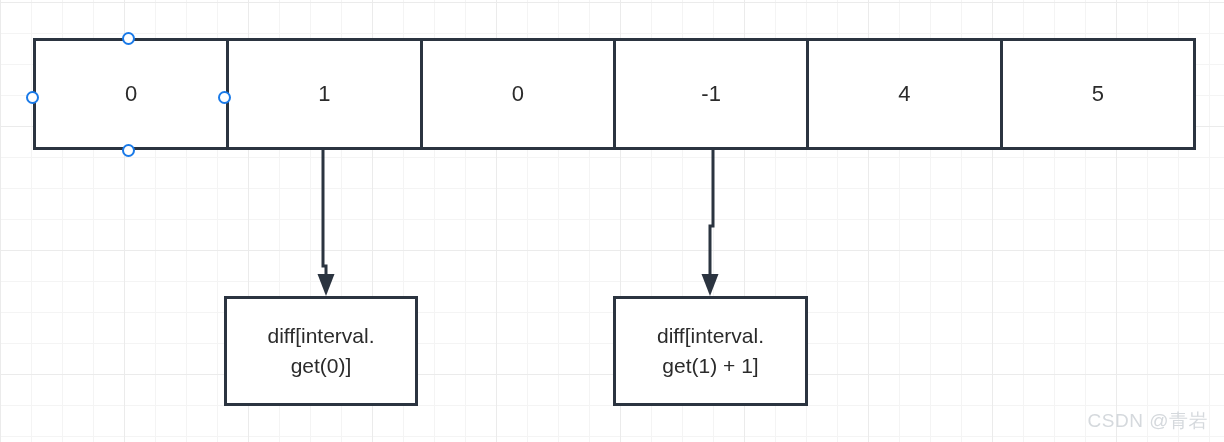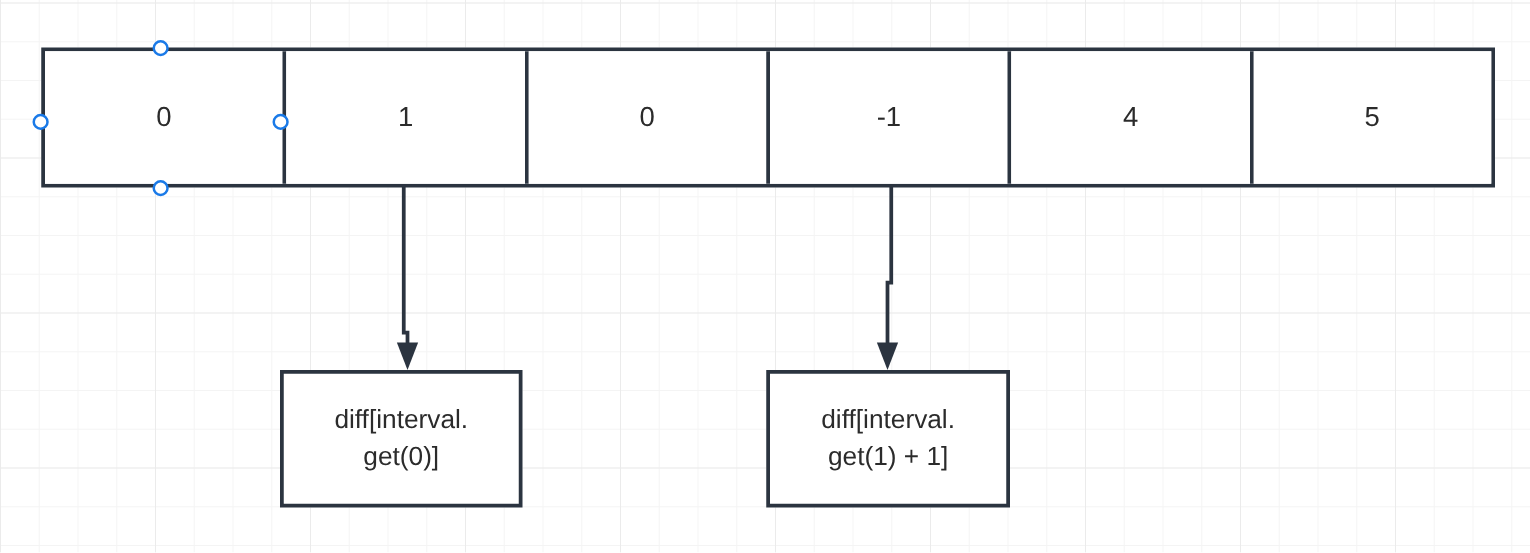--- a/index.html
+++ b/index.html
@@ -135,14 +135,15 @@
   <div class="handle handle-top"></div>
   <div class="handle handle-bottom"></div>
   <div class="handle handle-right"></div>
 
   <div class="label-box box-left">diff[interval.
 get(0)]</div>
 
   <div class="label-box box-right">diff[interval.
 get(1) + 1]</div>
 
+  <div class="watermark">CSDN @青岩</div>
 
 </div>
 
 </body></html>

